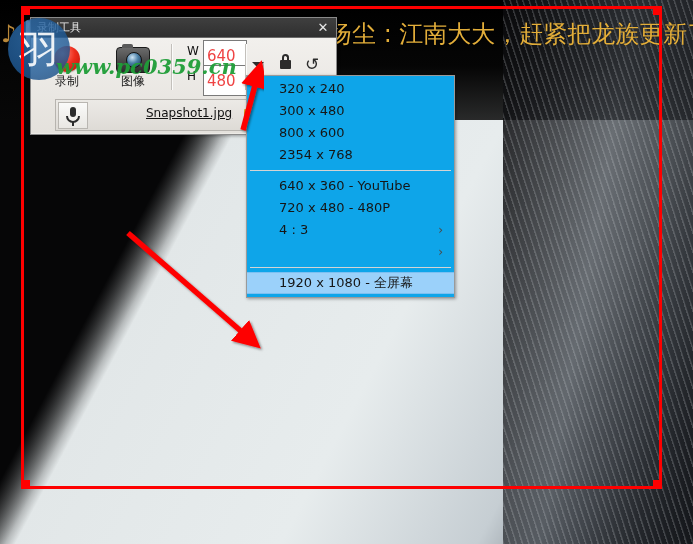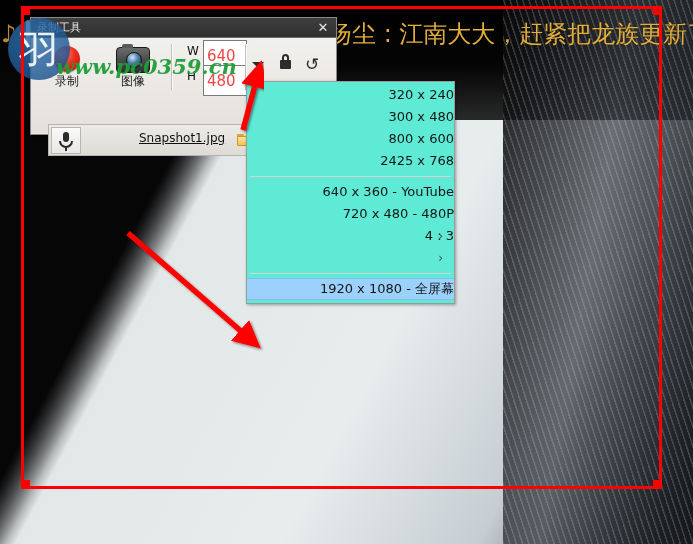--- a/index.html
+++ b/index.html
@@ -266,27 +266,26 @@
   }
   .reset-glyph {
     font-family: "DejaVu Sans", sans-serif;
     font-size: 17px;
     color: #2c2c2c;
   }
 
   
   .file-row {
     position: absolute;
-    left: 17px;
+    left: 24px;
     top: 61px;
     width: 219px;
     height: 30px;
     background: linear-gradient(180deg,#eceae6 0%,#dedbd6 100%);
     border: 1px solid #b7b4af;
-    margin-top: 25px;
   }
   .mic-btn {
     position: absolute;
     left: 2px; top: 2px;
     width: 28px; height: 25px;
     background: linear-gradient(180deg,#fafaf9 0%,#e9e7e3 100%);
     border: 1px solid #b9b6b1;
     cursor: pointer;
   }
   .mic {
@@ -343,27 +342,26 @@
     background: linear-gradient(180deg,#fde6a6 0%, #f3c252 100%);
     border: 1px solid #c99a24;
     border-radius: 1px;
     box-sizing: border-box;
   }
 
   
   .menu {
     position: absolute;
     left: 246px;
-    top: 81px;
+    top: 75px;
     width: 207px;
-    background: #5eead4;
+    background: #0ea5e9;
     border: 1px solid #9a9a9a;
     box-shadow: 1px 1px 3px rgba(0,0,0,0.35);
     padding: 2px 0 3px 0;
-    text-align: right;
   }
   .menu-item {
     position: relative;
     height: 22px;
     line-height: 22px;
     padding-left: 32px;
     font-family: "DejaVu Sans", sans-serif;
     font-size: 13px;
     color: #161616;
     white-space: nowrap;
@@ -525,21 +523,21 @@
       </div>
 
     </div>
   </div>
 
   <div class="menu">
 
     <div class="menu-item">320 x 240</div>
     <div class="menu-item">300 x 480</div>
     <div class="menu-item">800 x 600</div>
-    <div class="menu-item">2425 x 768</div>
+    <div class="menu-item">2354 x 768</div>
 
     <div class="menu-sep"></div>
 
     <div class="menu-item">640 x 360 - YouTube</div>
     <div class="menu-item">720 x 480 - 480P</div>
 
     <div class="menu-item">
       <span>4 : 3</span>
       <span class="submenu-arrow">›</span>
     </div>

